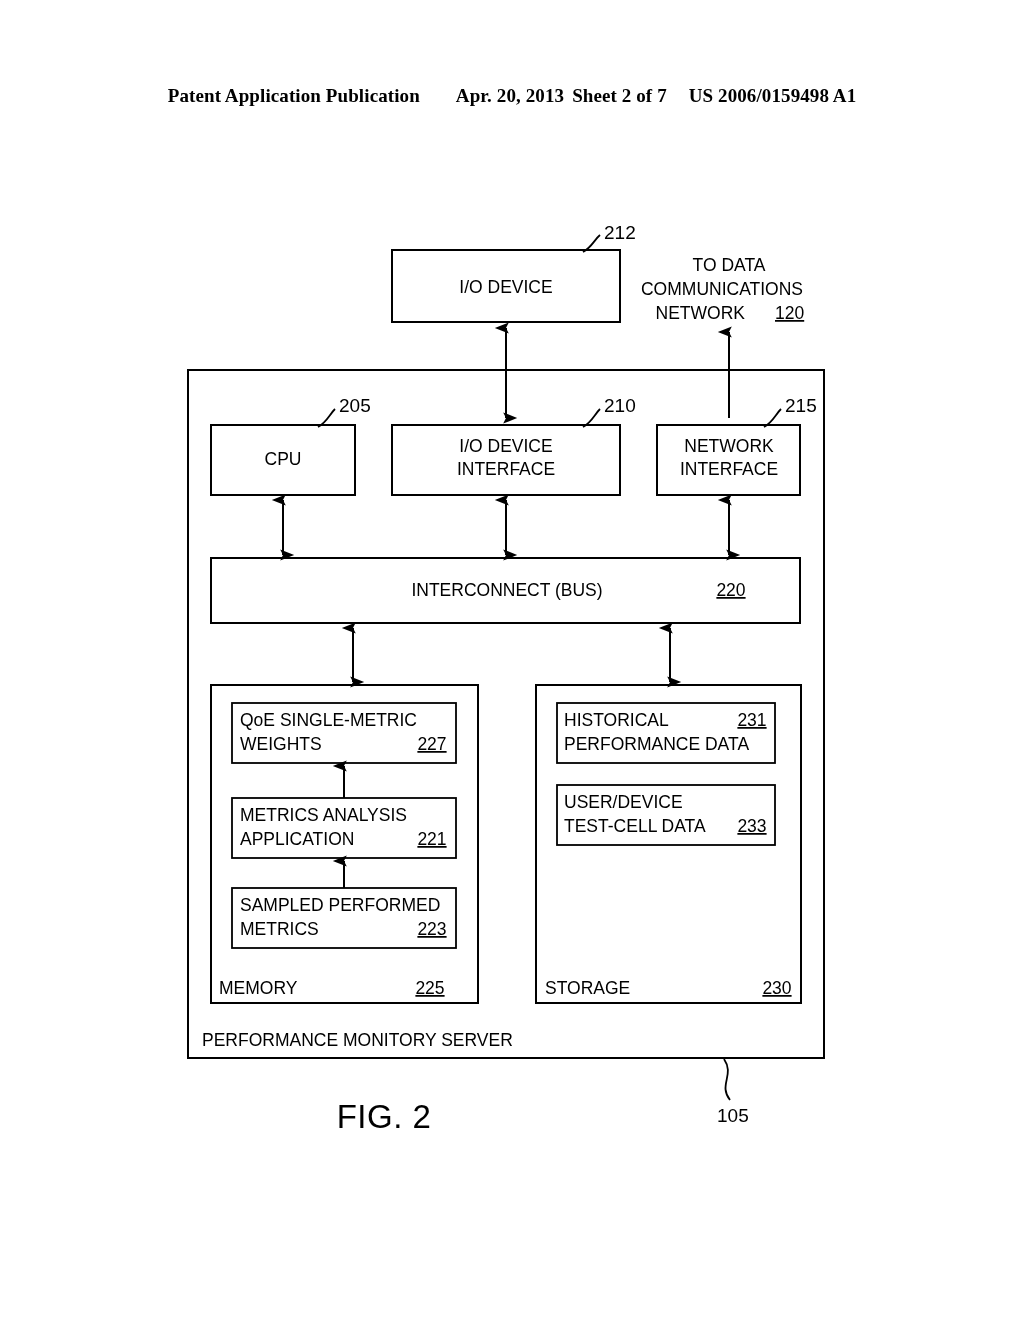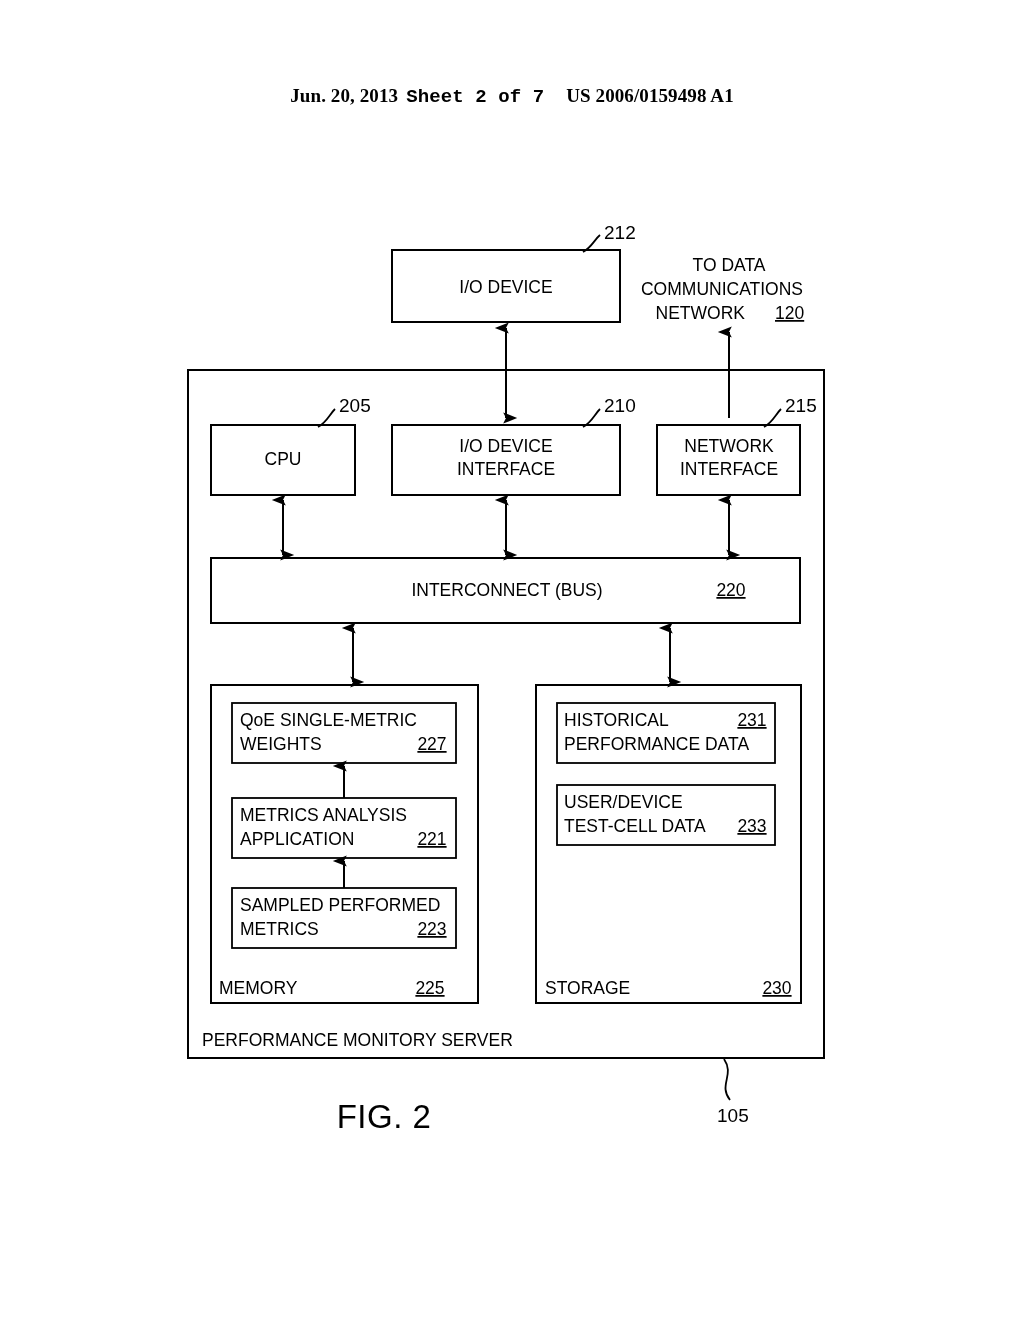--- a/index.html
+++ b/index.html
@@ -26,21 +26,21 @@
     justify-content: center;
     align-items: baseline;
     font-family: "Liberation Serif", serif;
     font-weight: bold;
     font-size: 19px;
     letter-spacing: 0.1px;
     white-space: nowrap;
   }
   .page-header .hdr-pub   { margin-right: 36px; }
   .page-header .hdr-date  { margin-right: 8px; }
-  .page-header .hdr-sheet { margin-right: 22px; font-family: Liberation Mono, monospace; }
+  .page-header .hdr-sheet { margin-right: 22px; }
   .page-header .hdr-num   { }
 
   
   #figure-svg {
     position: absolute;
     top: 0;
     left: 0;
     width: 1024px;
     height: 1320px;
   }
@@ -79,21 +79,22 @@
     stroke: #000000;
     stroke-width: 2;
     fill: none;
   }
   path.leader { stroke-width: 1.8; }
 </style>
 </head>
 <body>
 
 <div class="page-header">
-  <span class="hdr-date">Jun. 20, 2013</span>
+  <span class="hdr-pub">Patent Application Publication</span>
+  <span class="hdr-date">Apr. 20, 2013</span>
   <span class="hdr-sheet">Sheet 2 of 7</span>
   <span class="hdr-num">US 2006/0159498 A1</span>
 </div>
 
 <svg id="figure-svg" viewBox="0 0 1024 1320">
 
   <rect class="box" x="392" y="250" width="228" height="72"></rect>
   <text class="t-box" x="506" y="293" text-anchor="middle">I/O DEVICE</text>
 
   <path class="leader" d="M 583 252 C 592 247 594 240 600 235"></path>

